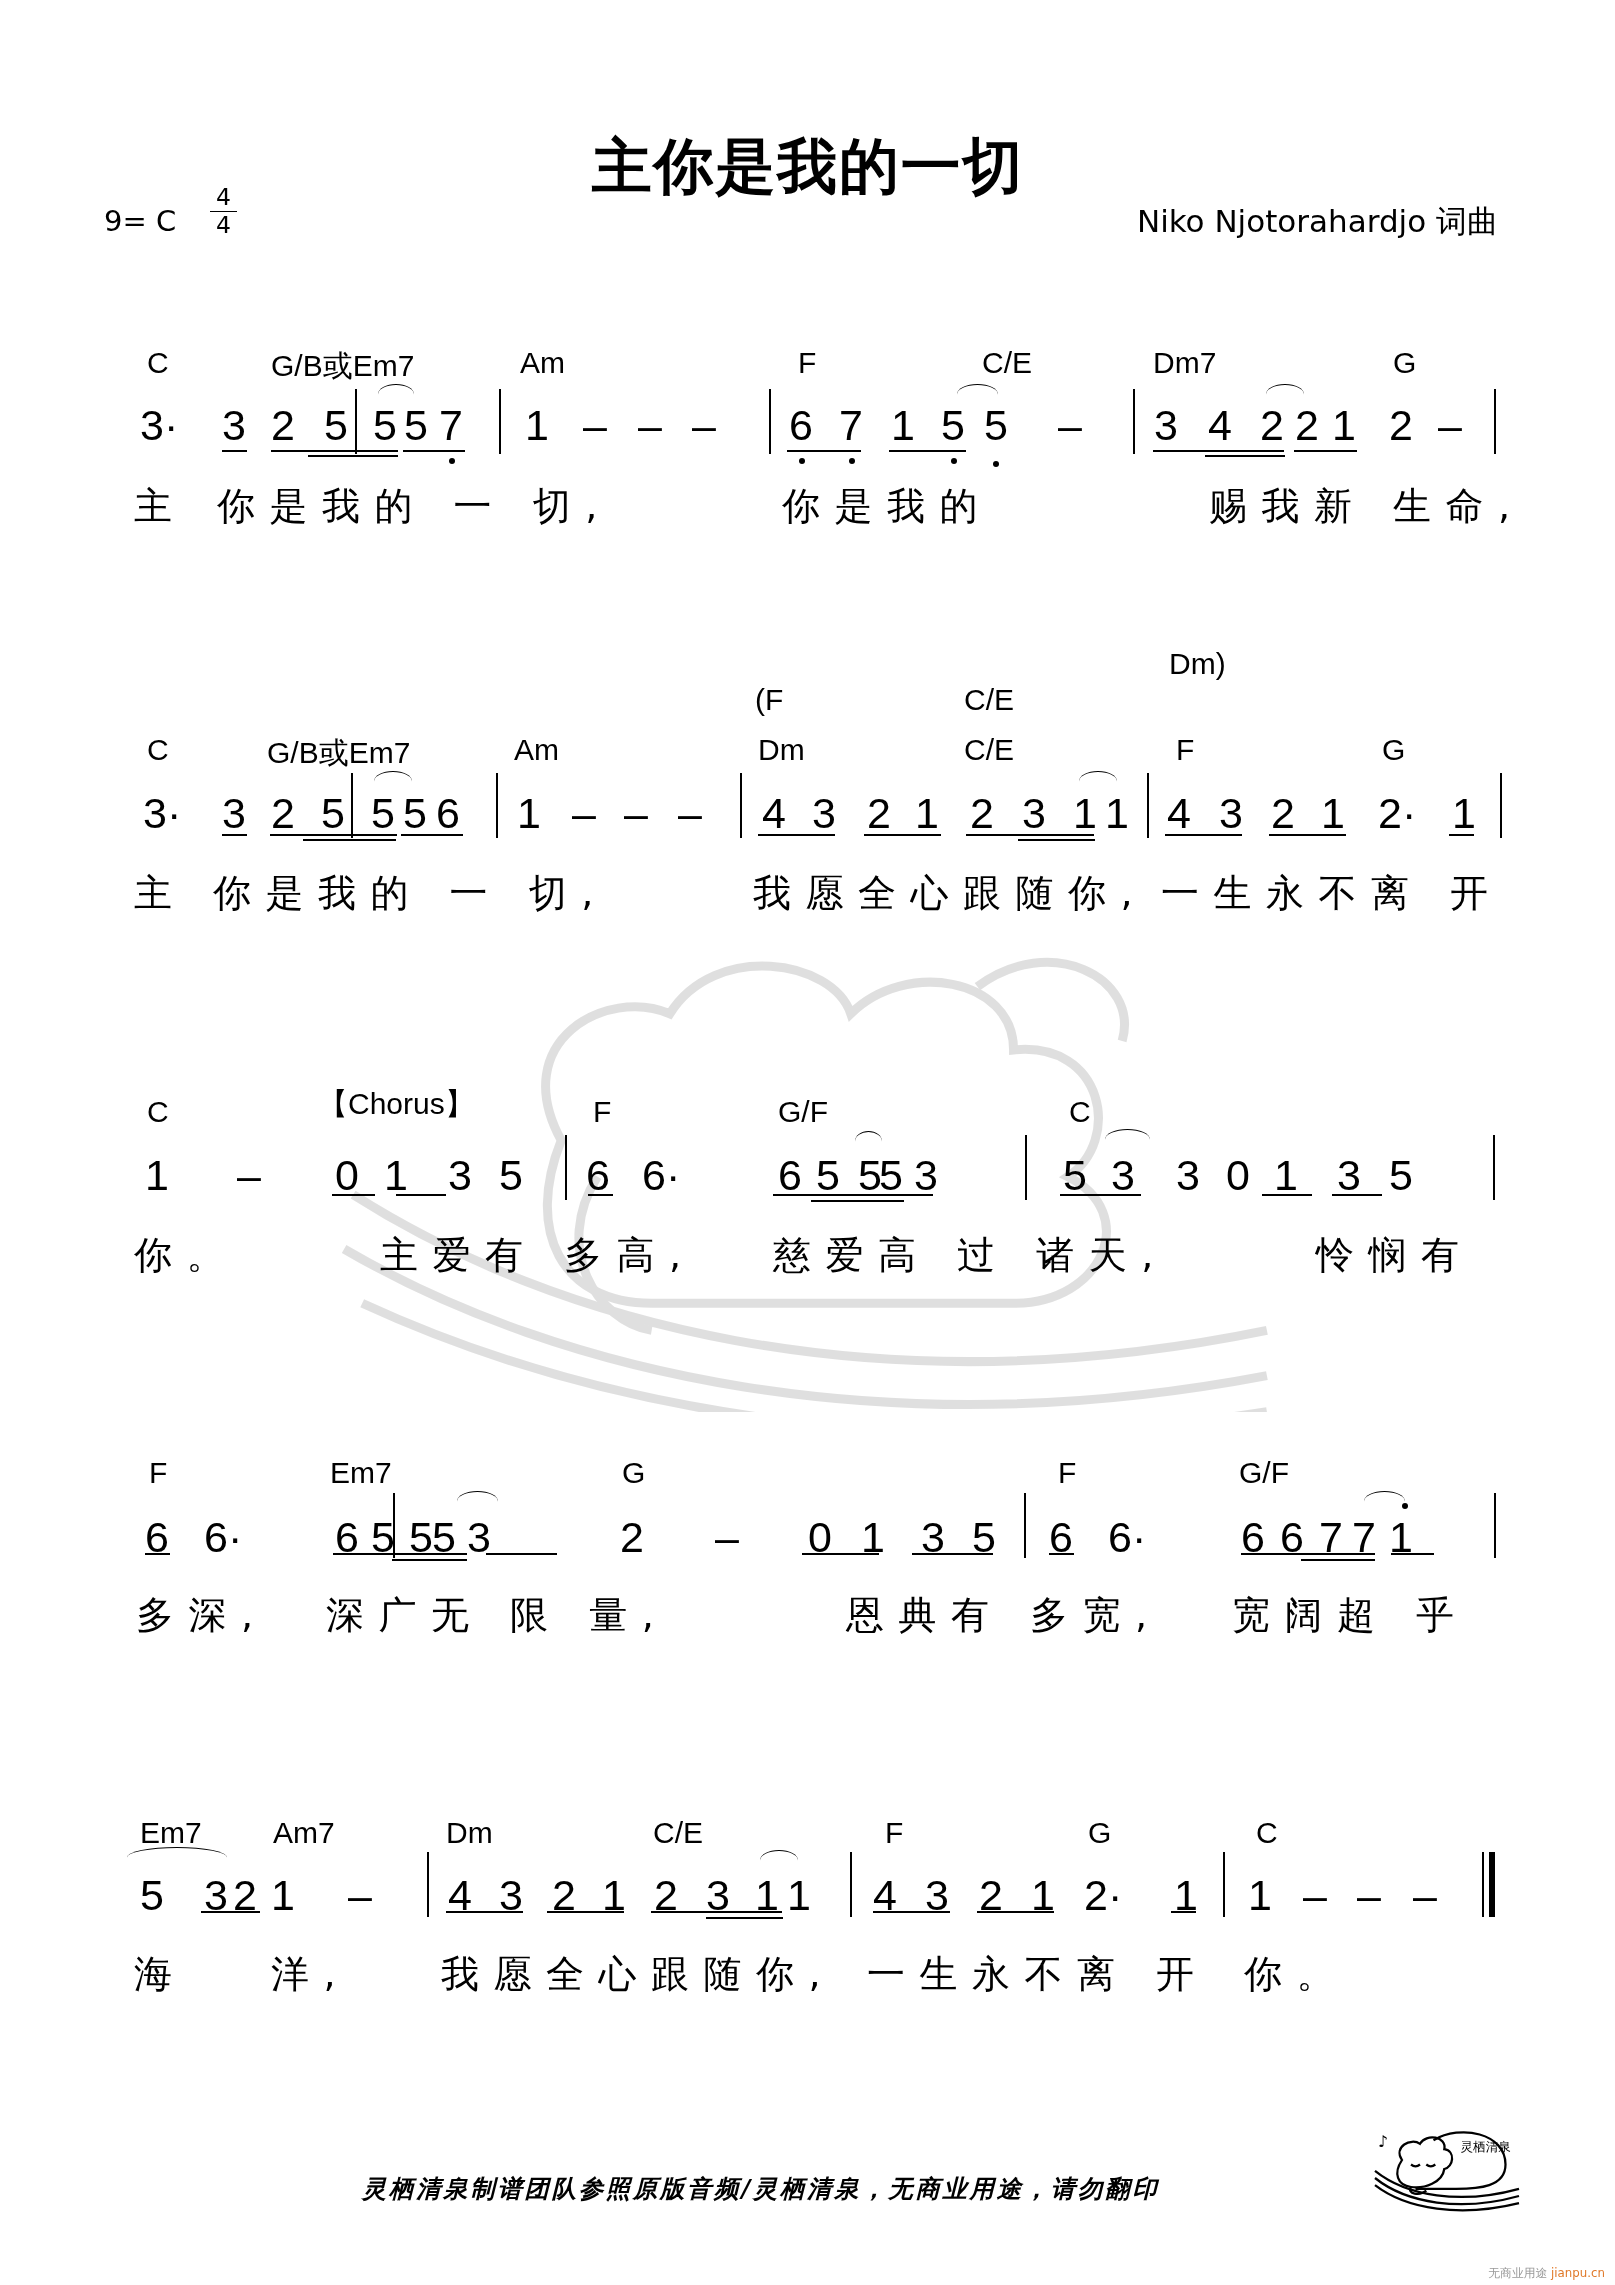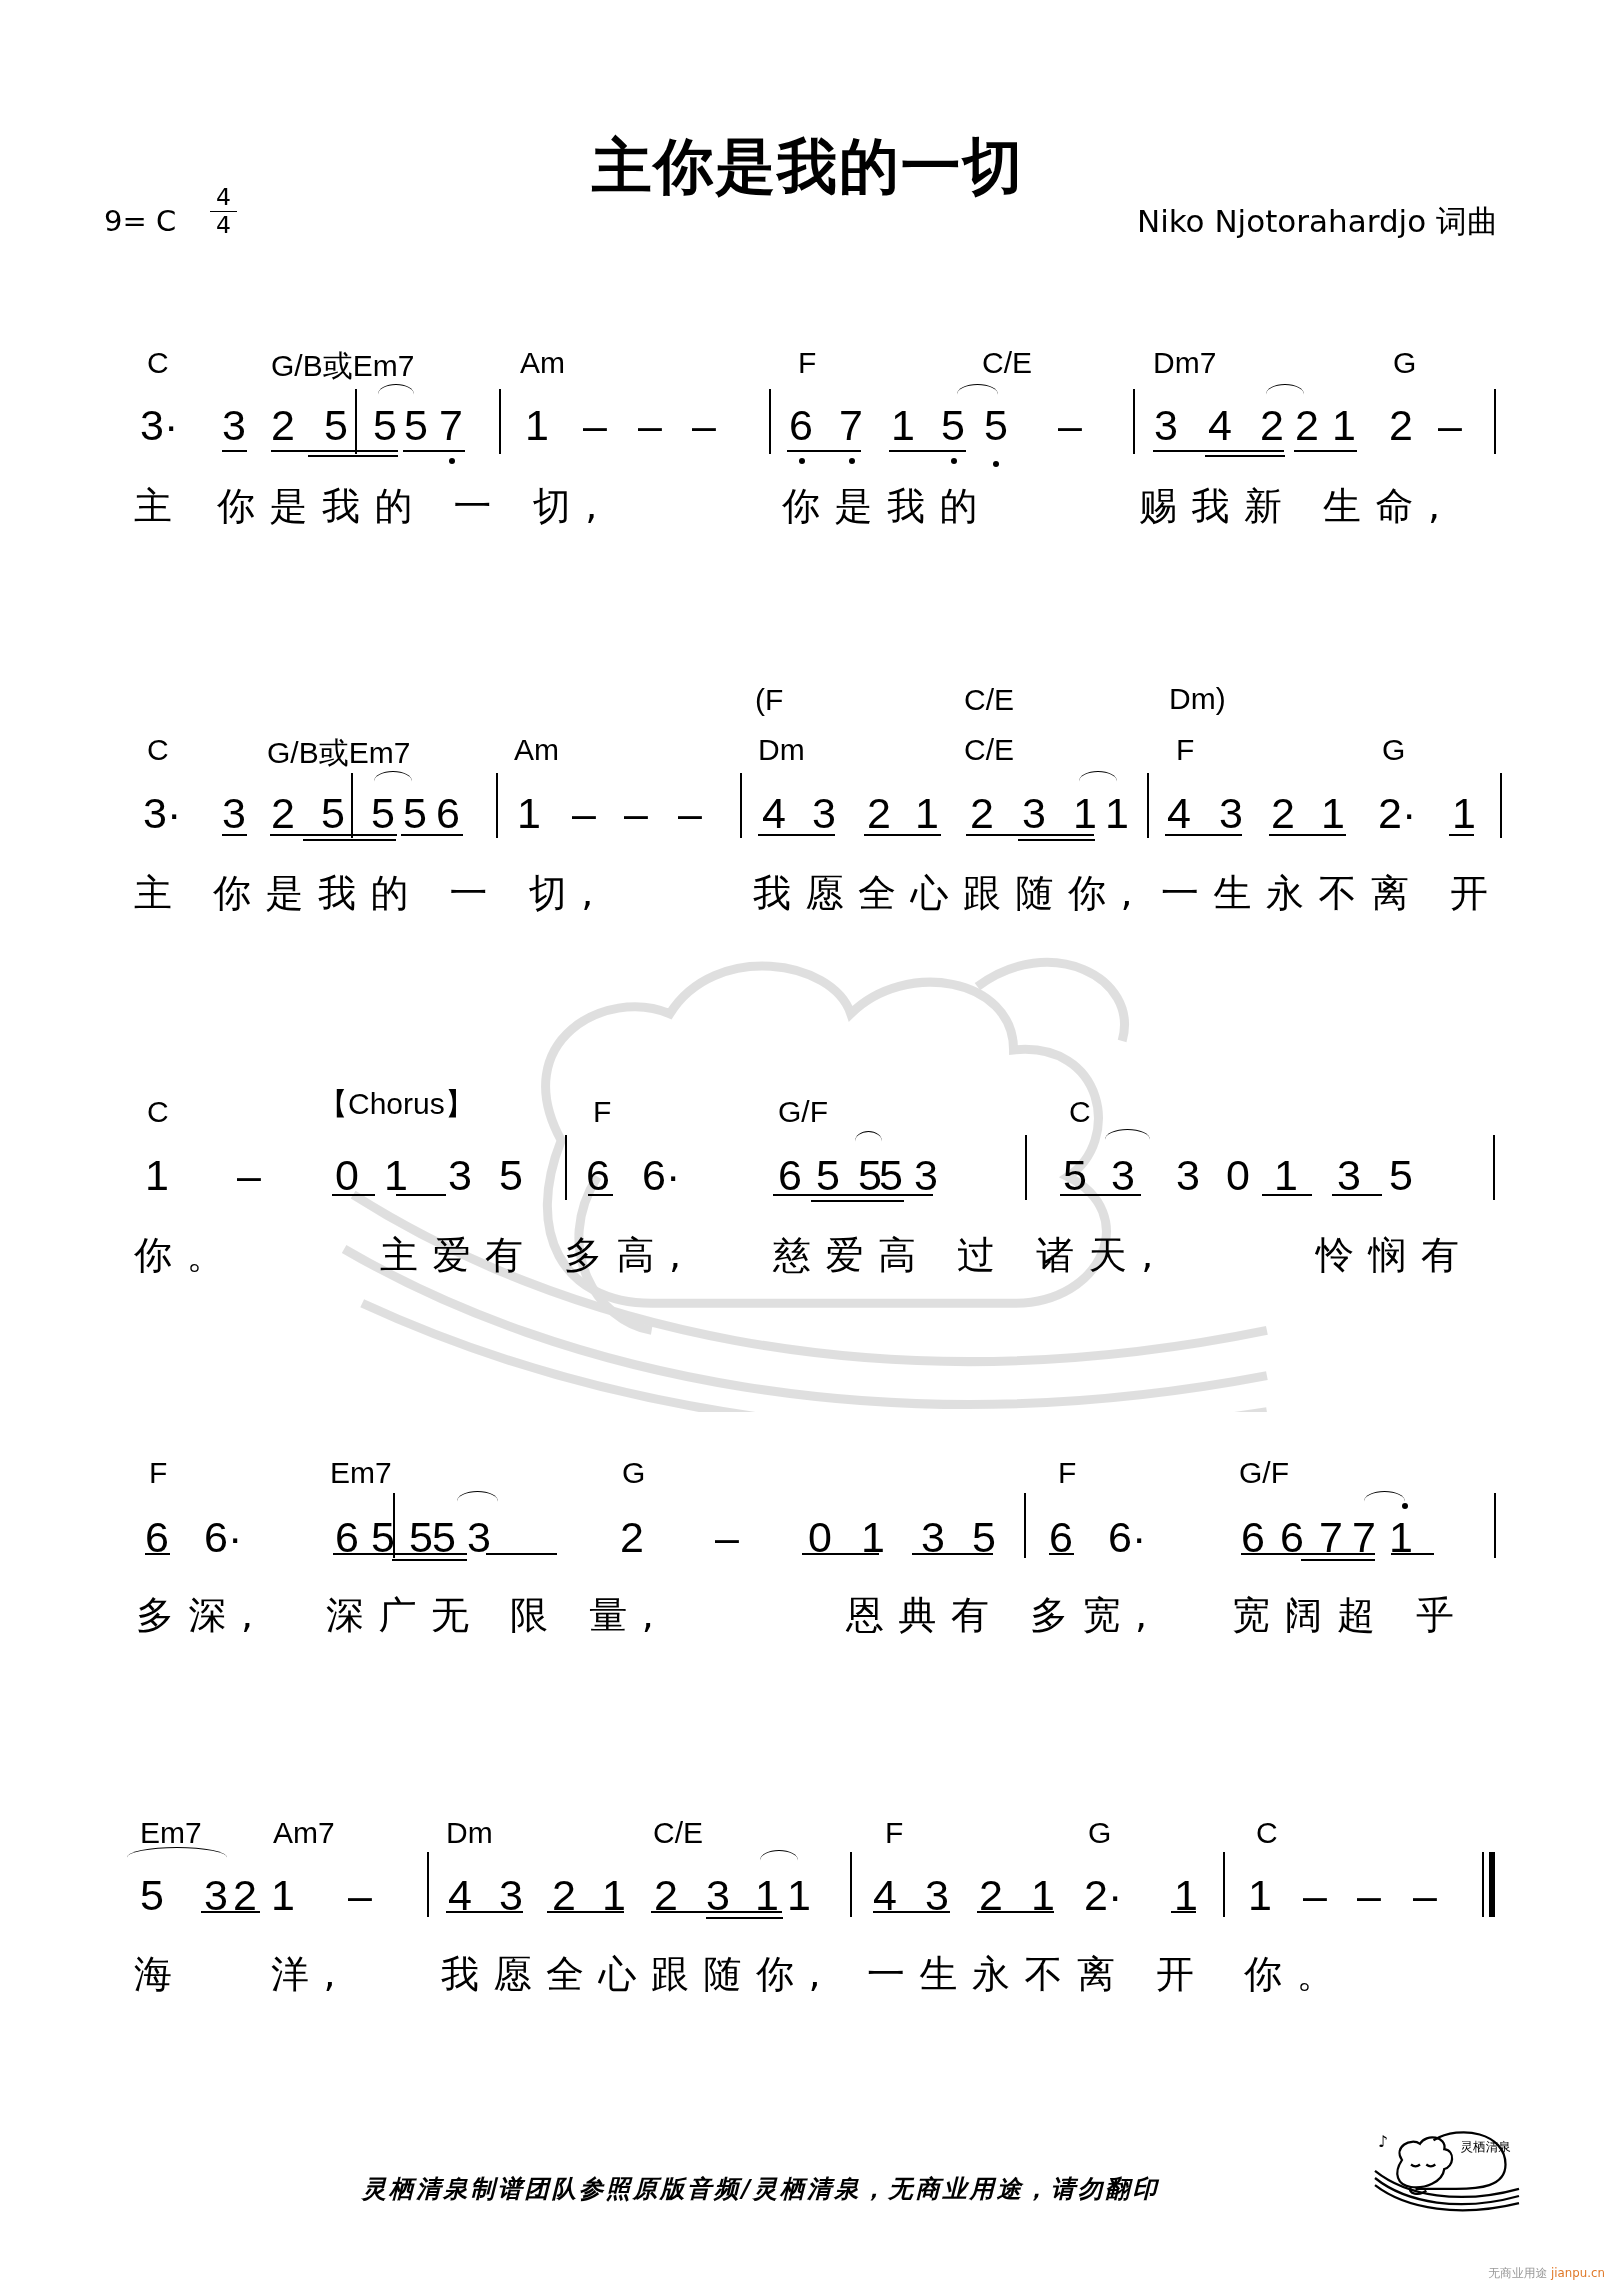--- a/index.html
+++ b/index.html
@@ -106,27 +106,27 @@
   <div class="dot" style="left:993px;top:461px"></div>
   <div class="tie" style="left:957px;top:384px;width:41px"></div>
   <div class="ul" style="left:1153px;top:450px;width:131px"></div>
   <div class="ul" style="left:1205px;top:455px;width:80px"></div>
   <div class="ul" style="left:1294px;top:450px;width:63px"></div>
   <div class="tie" style="left:1266px;top:384px;width:38px"></div>
 
   <span class="abs lyric" style="left:134px;top:481px">主</span>
   <span class="abs lyric" style="left:217px;top:481px">你是我的 一 切,</span>
   <span class="abs lyric" style="left:782px;top:481px">你是我的</span>
-  <span class="abs lyric" style="left:1139px;top:481px">赐我新 生命,</span>
+  <span class="abs lyric" style="left:1209px;top:481px">赐我新 生命,</span>
 </div>
 
 <div>
   <span class="abs chord" style="left:755px;top:683px">(F</span>
   <span class="abs chord" style="left:964px;top:683px">C/E</span>
-  <span class="abs chord" style="left:1169px;top:682px">Dm)</span>
+  <span class="abs chord" style="left:1169px;top:647px">Dm)</span>
 
   <span class="abs chord" style="left:147px;top:733px">C</span>
   <span class="abs chord" style="left:267px;top:733px">G/B或Em7</span>
   <span class="abs chord" style="left:514px;top:733px">Am</span>
   <span class="abs chord" style="left:758px;top:733px">Dm</span>
   <span class="abs chord" style="left:964px;top:733px">C/E</span>
   <span class="abs chord" style="left:1176px;top:733px">F</span>
   <span class="abs chord" style="left:1382px;top:733px">G</span>
 
   <span class="abs note" style="left:143px;top:789px">3·</span>

